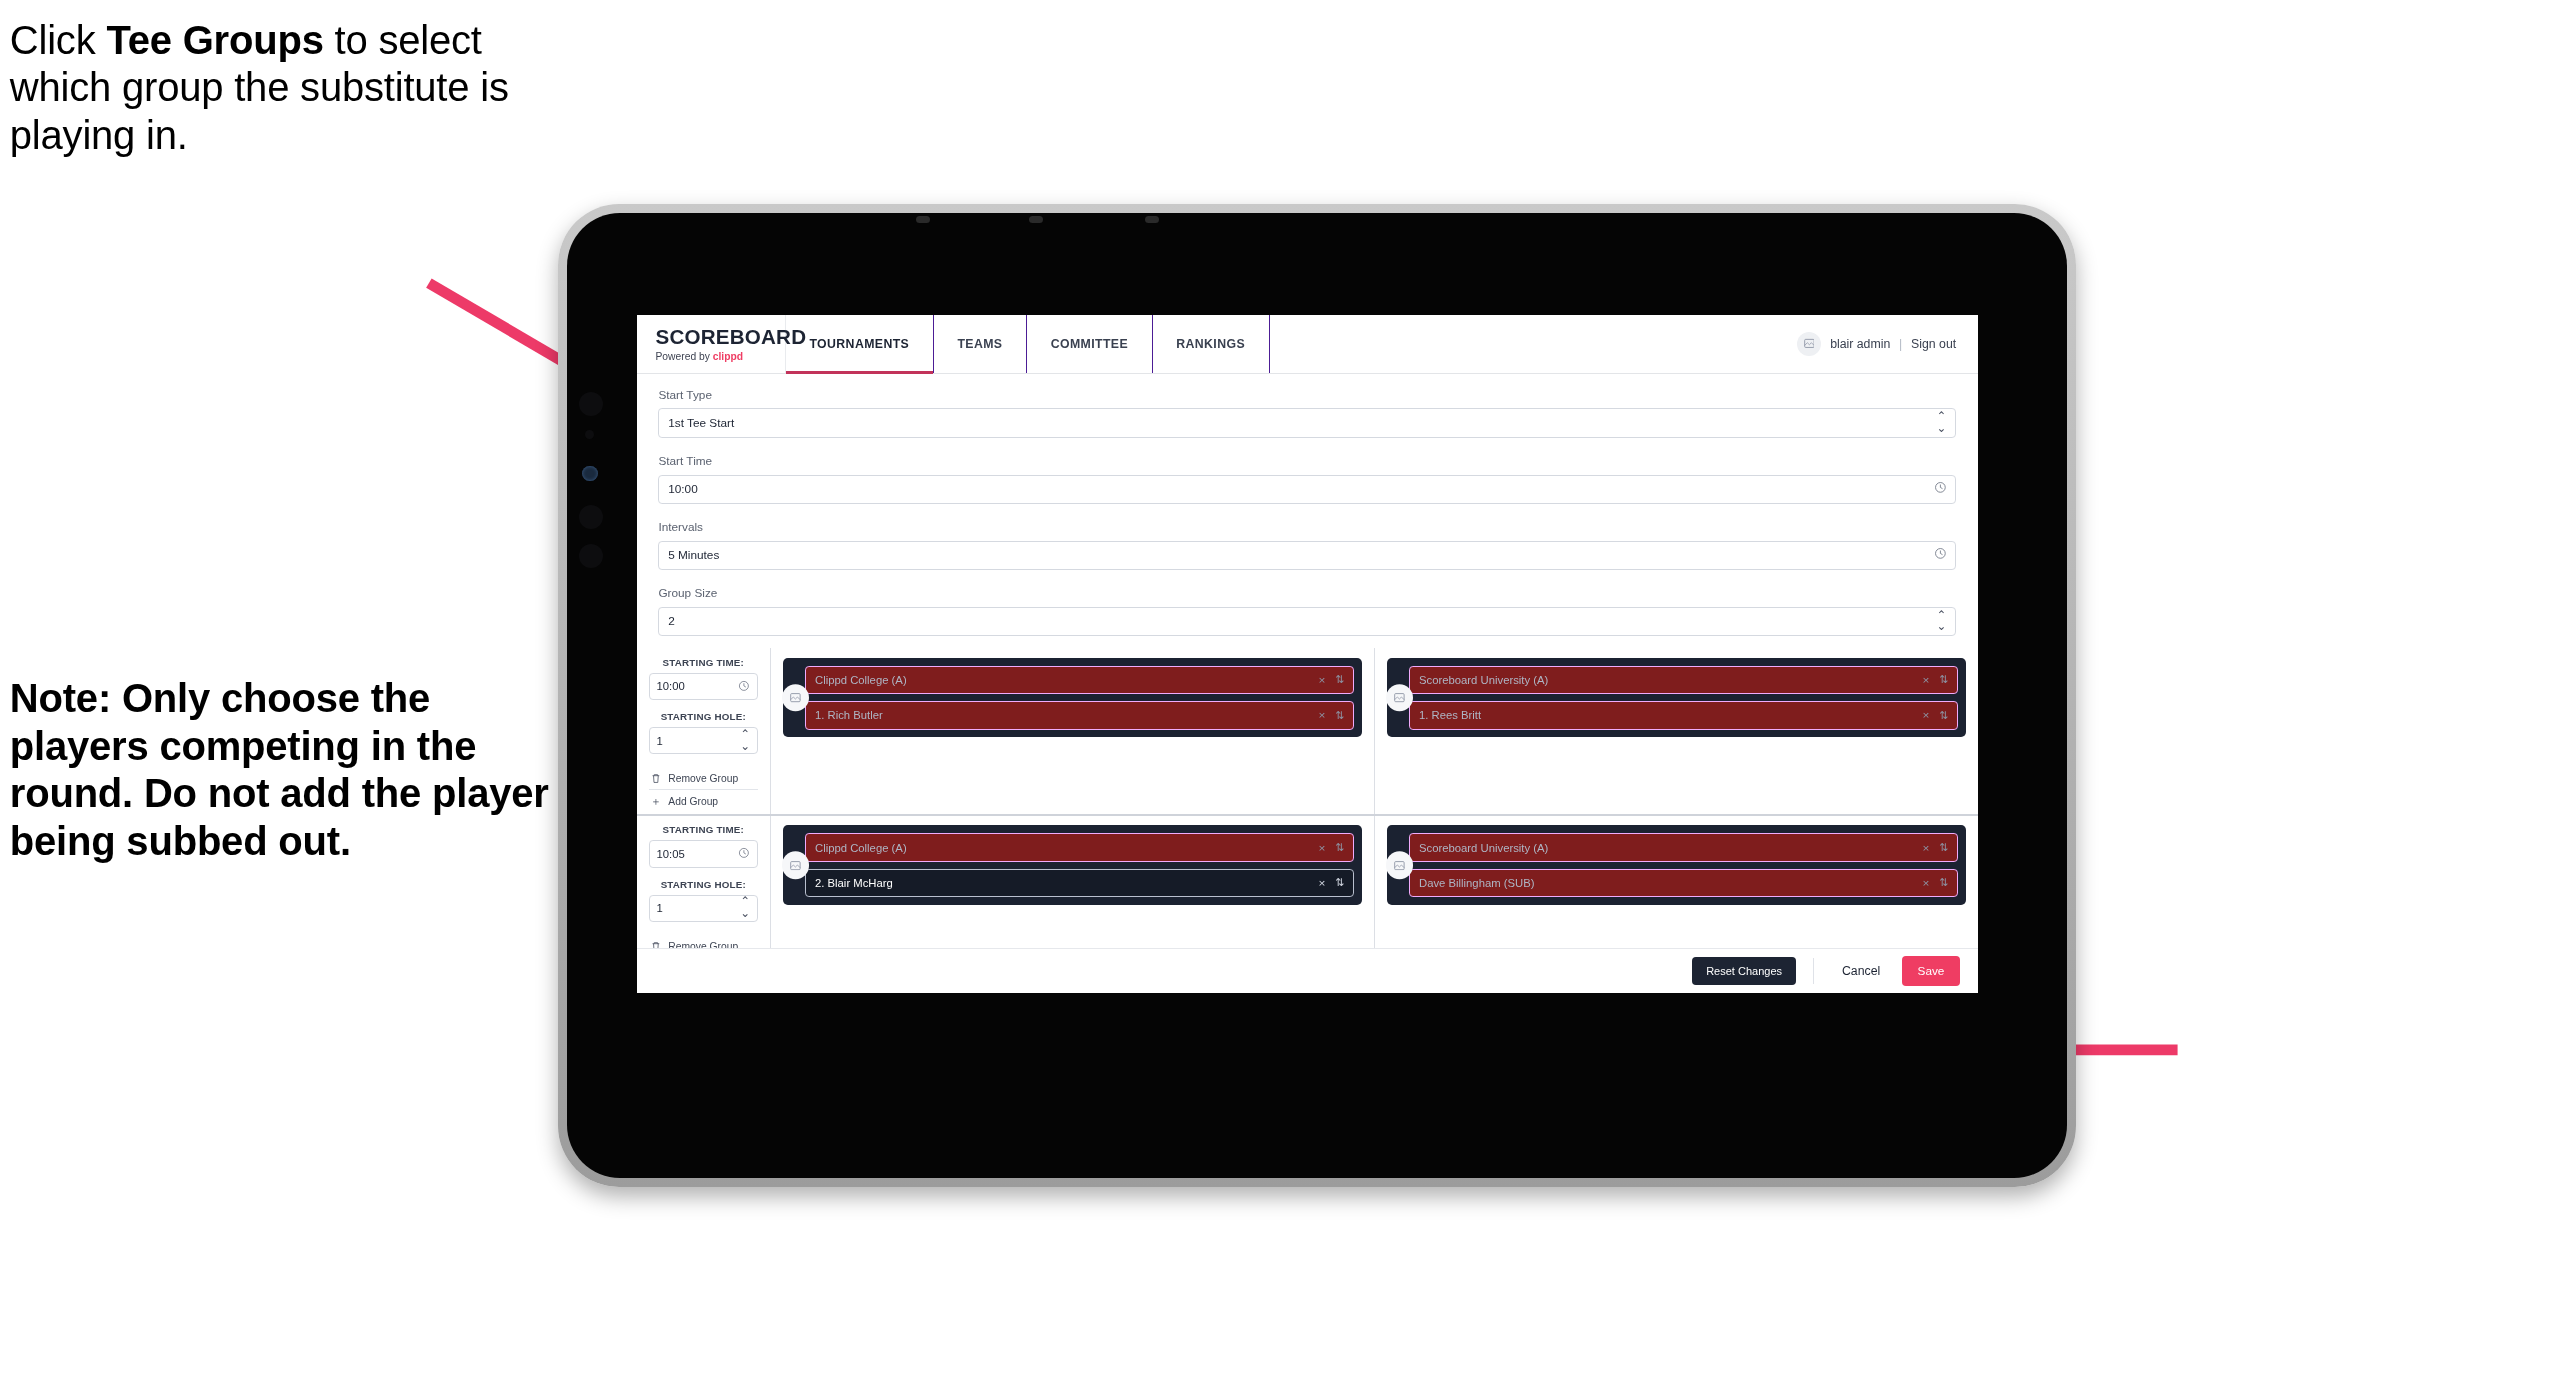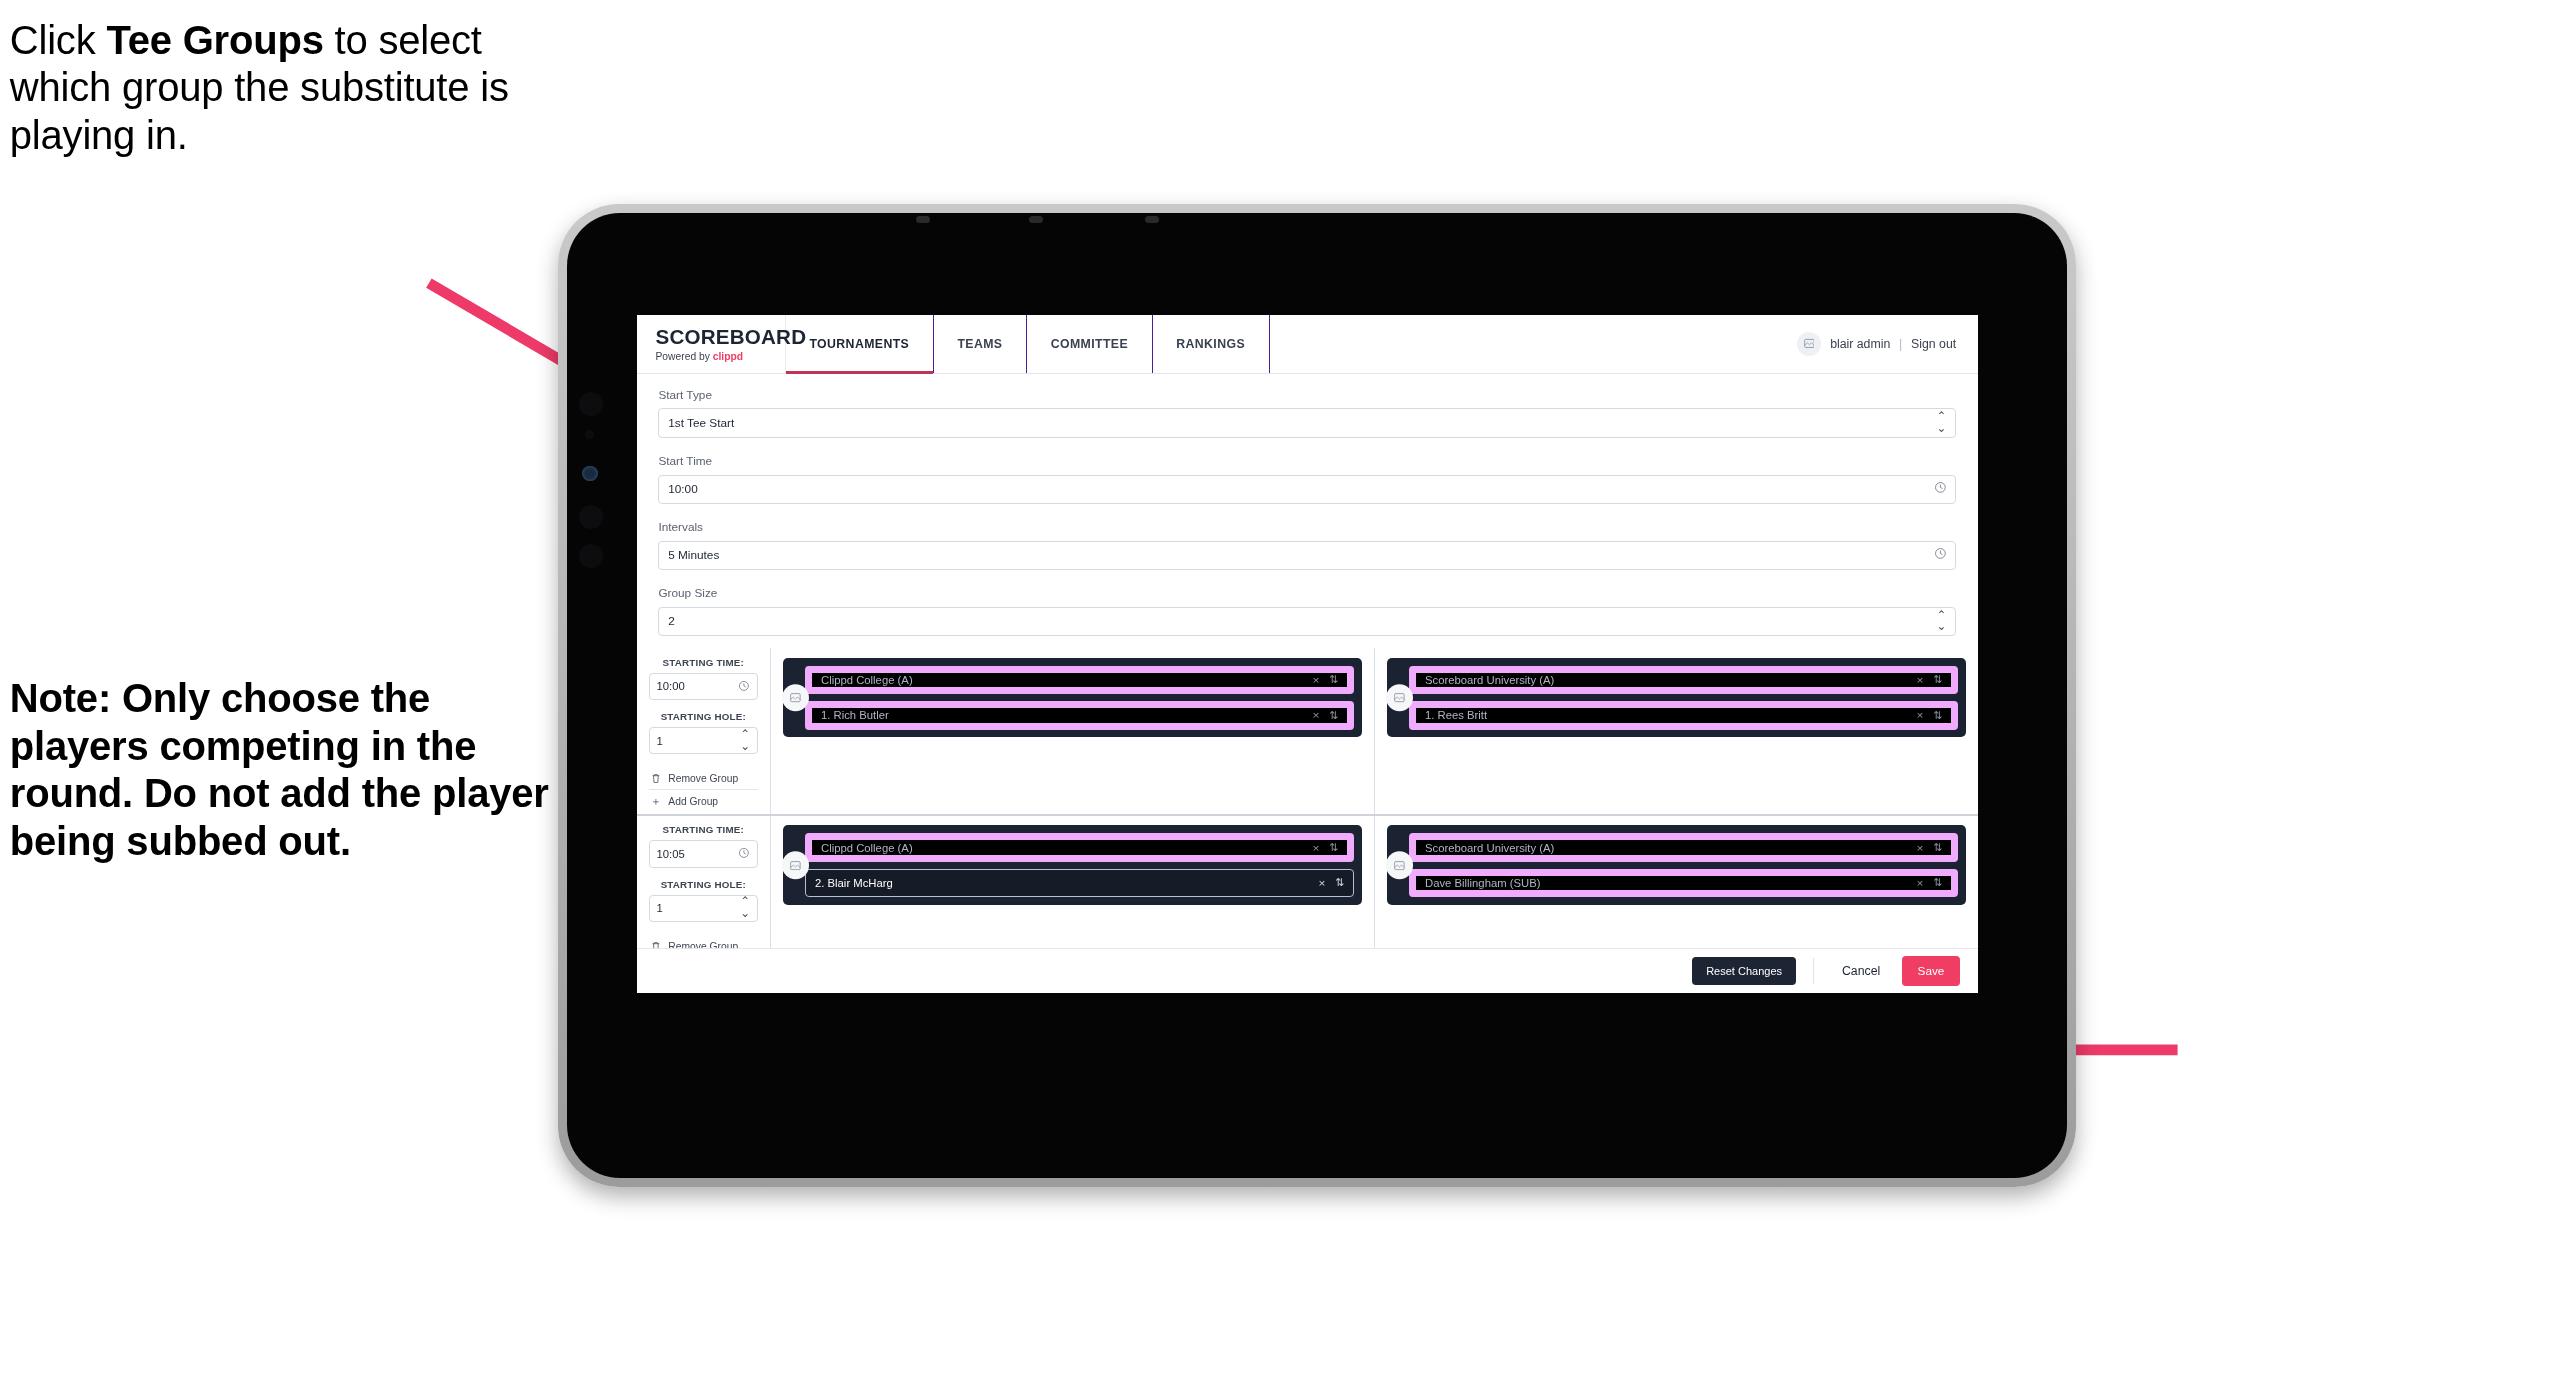--- a/index.html
+++ b/index.html
@@ -193,21 +193,21 @@
     padding: 7.9px 7.9px 7.9px 22.6px;
     position: relative;
   }
   .panel-avatar {
     position:absolute; left:-1px; top: 50%; transform: translateY(-50%);
     width: 27.5px; height: 27.5px; border-radius:50%;
     background:#f6f7f9; display:flex; align-items:center; justify-content:center;
     color:#8b92a3; font-size:10.8px; z-index: 2;
   }
   .chip {
-    height: 28.5px; background:#000000; border:7px solid #f0abfc;
+    height: 28.5px; background:#7f1d1d; border:1px solid #f0abfc;
     border-radius:3.9px; display:flex; align-items:center;
     padding: 0 8.8px; margin-bottom: 6.9px; cursor:pointer;
   }
   .chip:last-child { margin-bottom: 0; align-items: center; }
   .chip .cname { flex:1; font-size:11.3px; color:#aeb5c4; }
   .chip .cx { color:#8d94a4; font-size:11.8px; margin-right: 9.8px; }
   .chip .cd { color:#8d94a4; font-size:10.8px; }
   .chip.selected { border:1px solid #b9c0cf; background:#151b27; }
   .chip.selected .cname { color:#ffffff; font-weight: 400; }
   .chip.selected .cx, .chip.selected .cd { color:#d3d8e2; }

